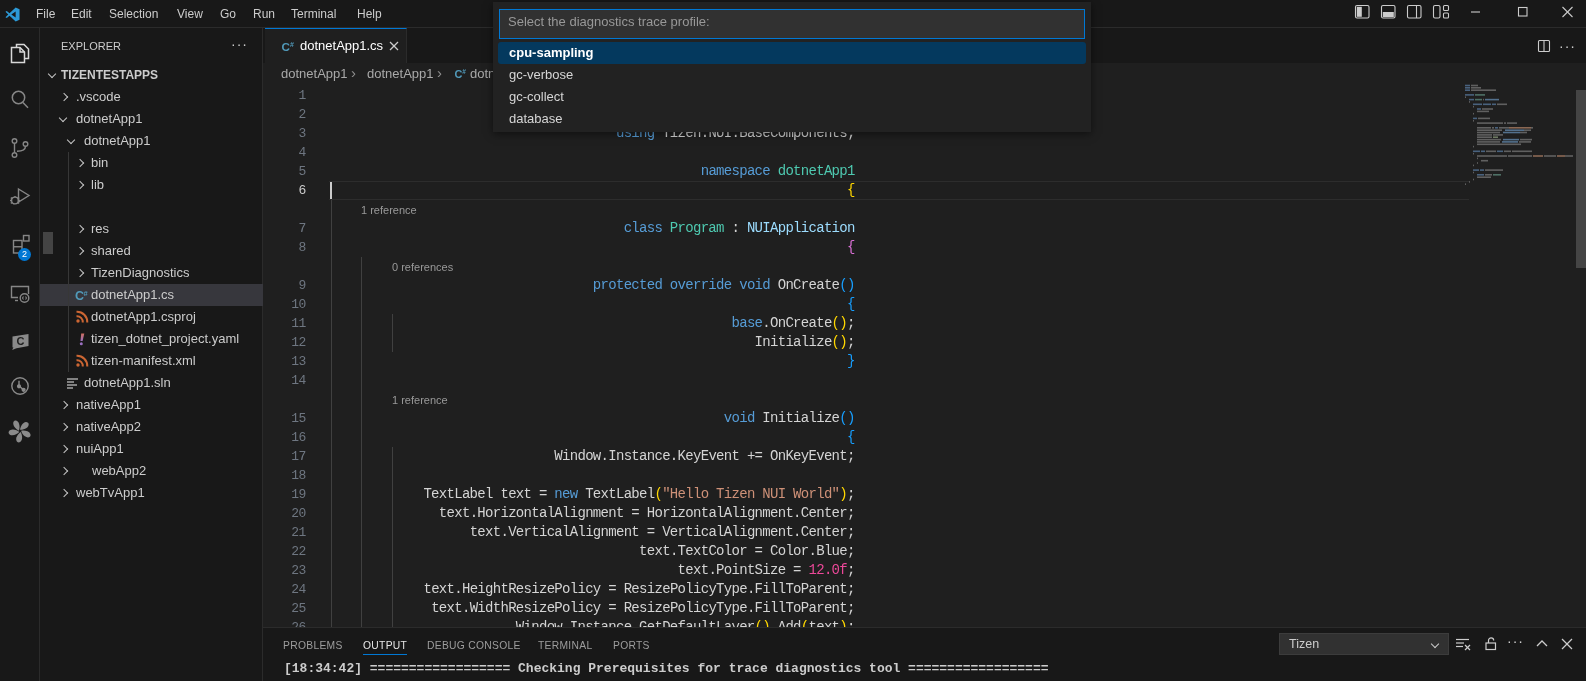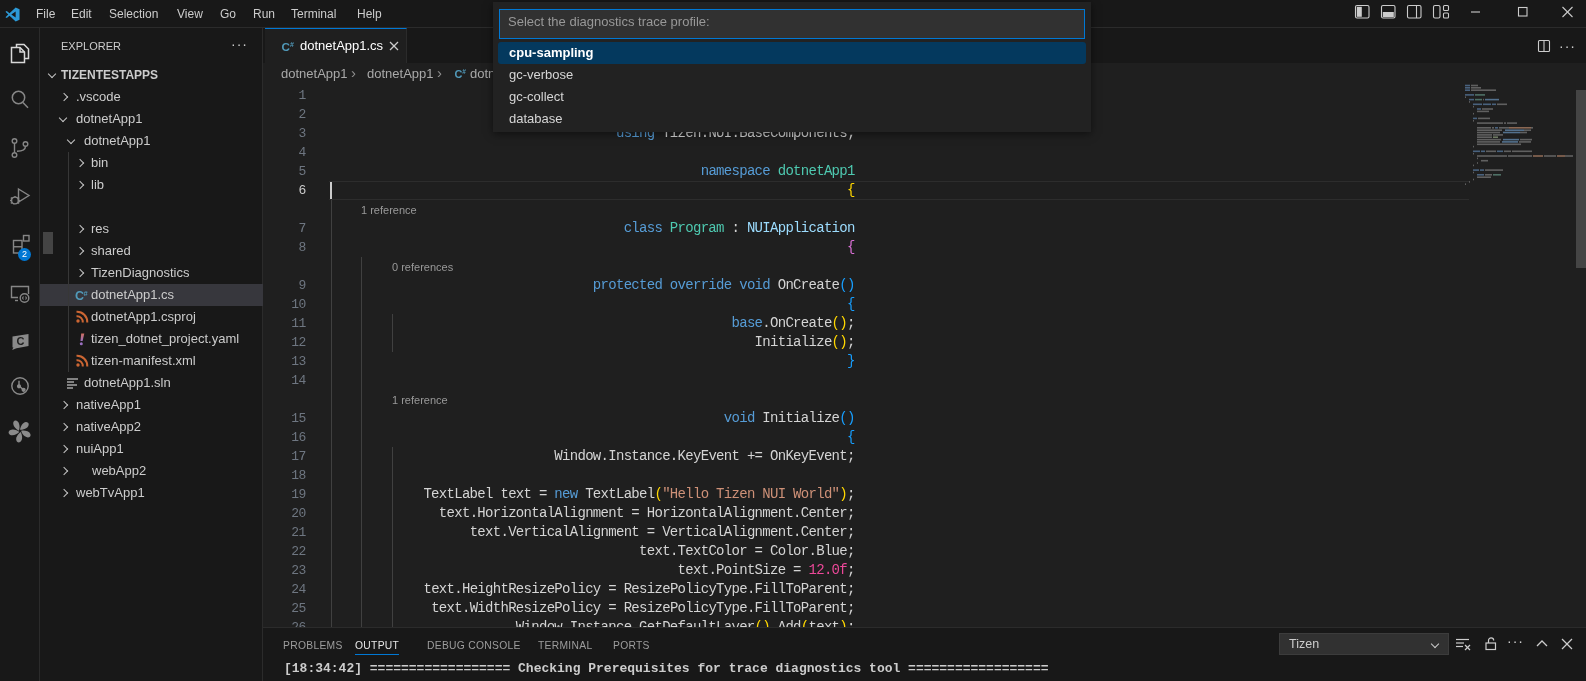--- a/index.html
+++ b/index.html
@@ -435,21 +435,21 @@
         <rect x="28" y="90.0" width="8" height="1.6" fill="#4e7065"></rect>
         <rect x="12" y="92.4" width="14" height="1.6" fill="#606060"></rect>
         <rect x="8" y="94.7" width="1" height="1.6" fill="#606060"></rect>
         <rect x="4" y="97.1" width="1" height="1.6" fill="#606060"></rect>
         <rect x="0" y="99.4" width="1" height="1.6" fill="#606060"></rect>
       </svg>
     <div class="abs" style="left:1313px;top:62px;width:10px;height:178px;background:rgba(121,121,121,0.42);"></div>
   </div>
   <div class="abs" id="panel">
     <div class="ptab" style="left:20px;">PROBLEMS</div>
-    <div class="ptab" style="left:92px;color:#e7e7e7;">OUTPUT<div style="position:absolute;left:0;top:17px;width:100%;height:1px;background:#0078d4;"></div></div>
+    <div class="ptab" style="left:100px;color:#e7e7e7;">OUTPUT<div style="position:absolute;left:0;top:17px;width:100%;height:1px;background:#0078d4;"></div></div>
     <div class="ptab" style="left:164px;">DEBUG CONSOLE</div>
     <div class="ptab" style="left:275px;">TERMINAL</div>
     <div class="ptab" style="left:350px;">PORTS</div>
     <div class="abs mono" style="left:21px;top:33px;font-size:13px;font-weight:bold;color:#cccccc;white-space:pre;">[18:34:42] ================== Checking Prerequisites for trace diagnostics tool ==================</div>
     <div class="abs" style="left:1016px;top:5px;width:170px;height:22px;background:#313131;border:1px solid #3c3c3c;color:#cccccc;font-size:12.5px;line-height:20px;">
       <span style="padding-left:9px;">Tizen</span>
       <i class="chev d" style="position:absolute;left:152px;top:7px;border-color:#cccccc;"></i>
     </div>
     <svg class="abs" style="left:1192px;top:8px;" width="16" height="16" viewBox="0 0 16 16" stroke="#cccccc" fill="none" stroke-width="1.2">
         <line x1="1" y1="3.5" x2="14" y2="3.5"></line>

